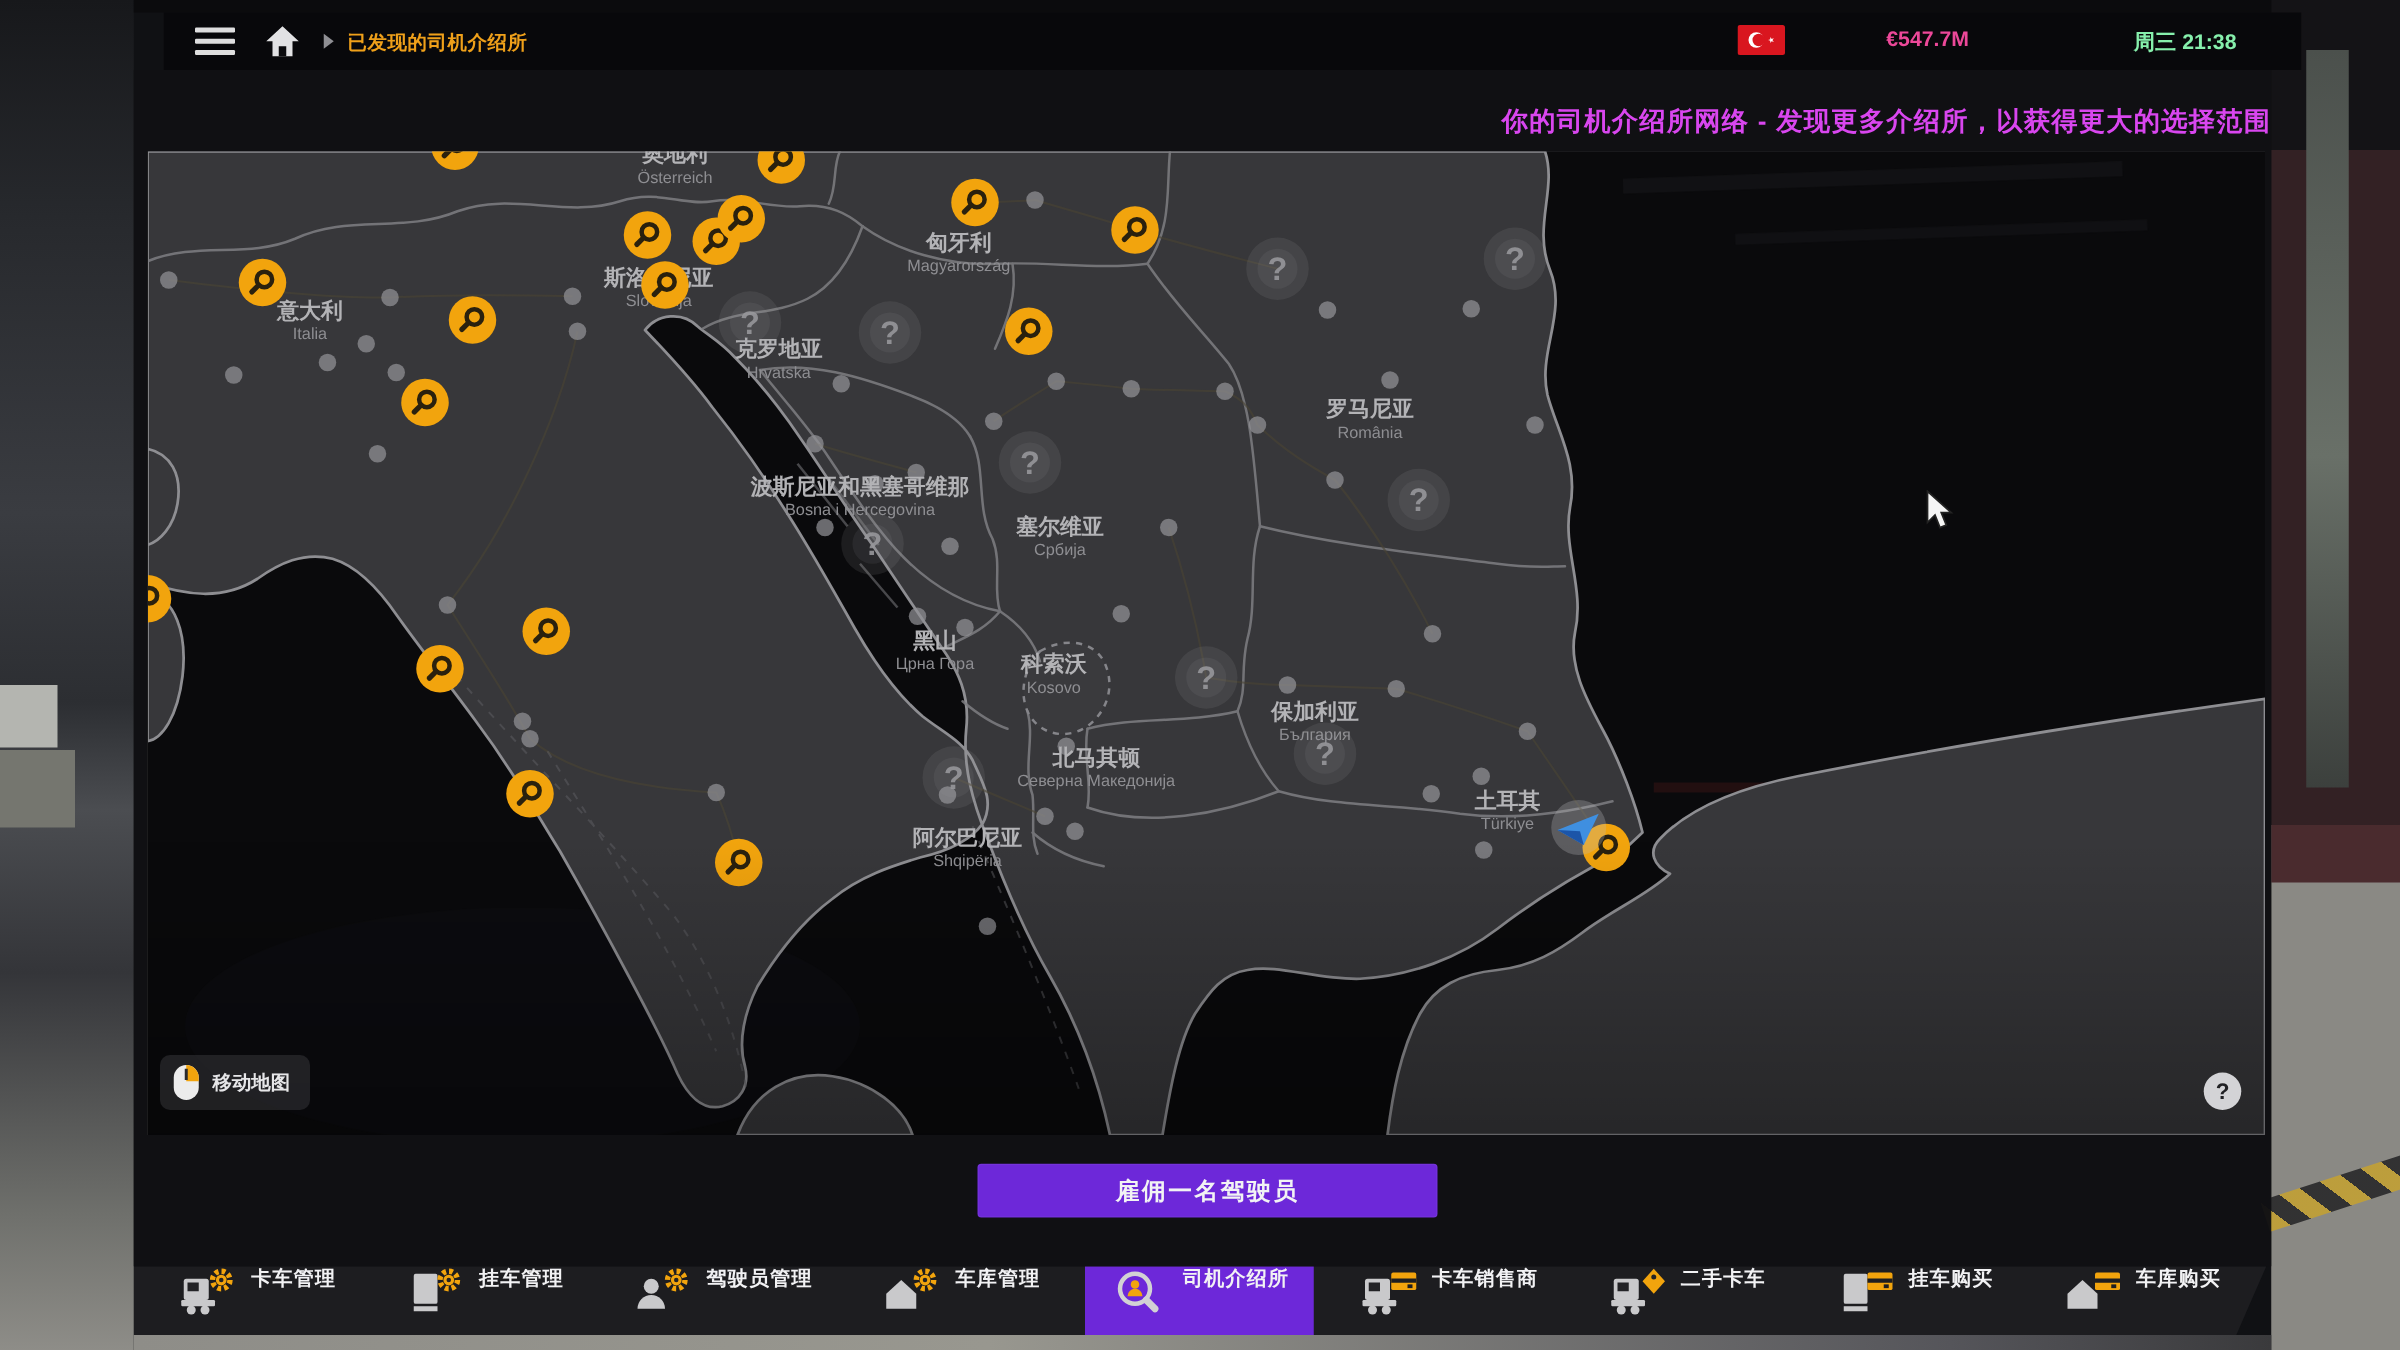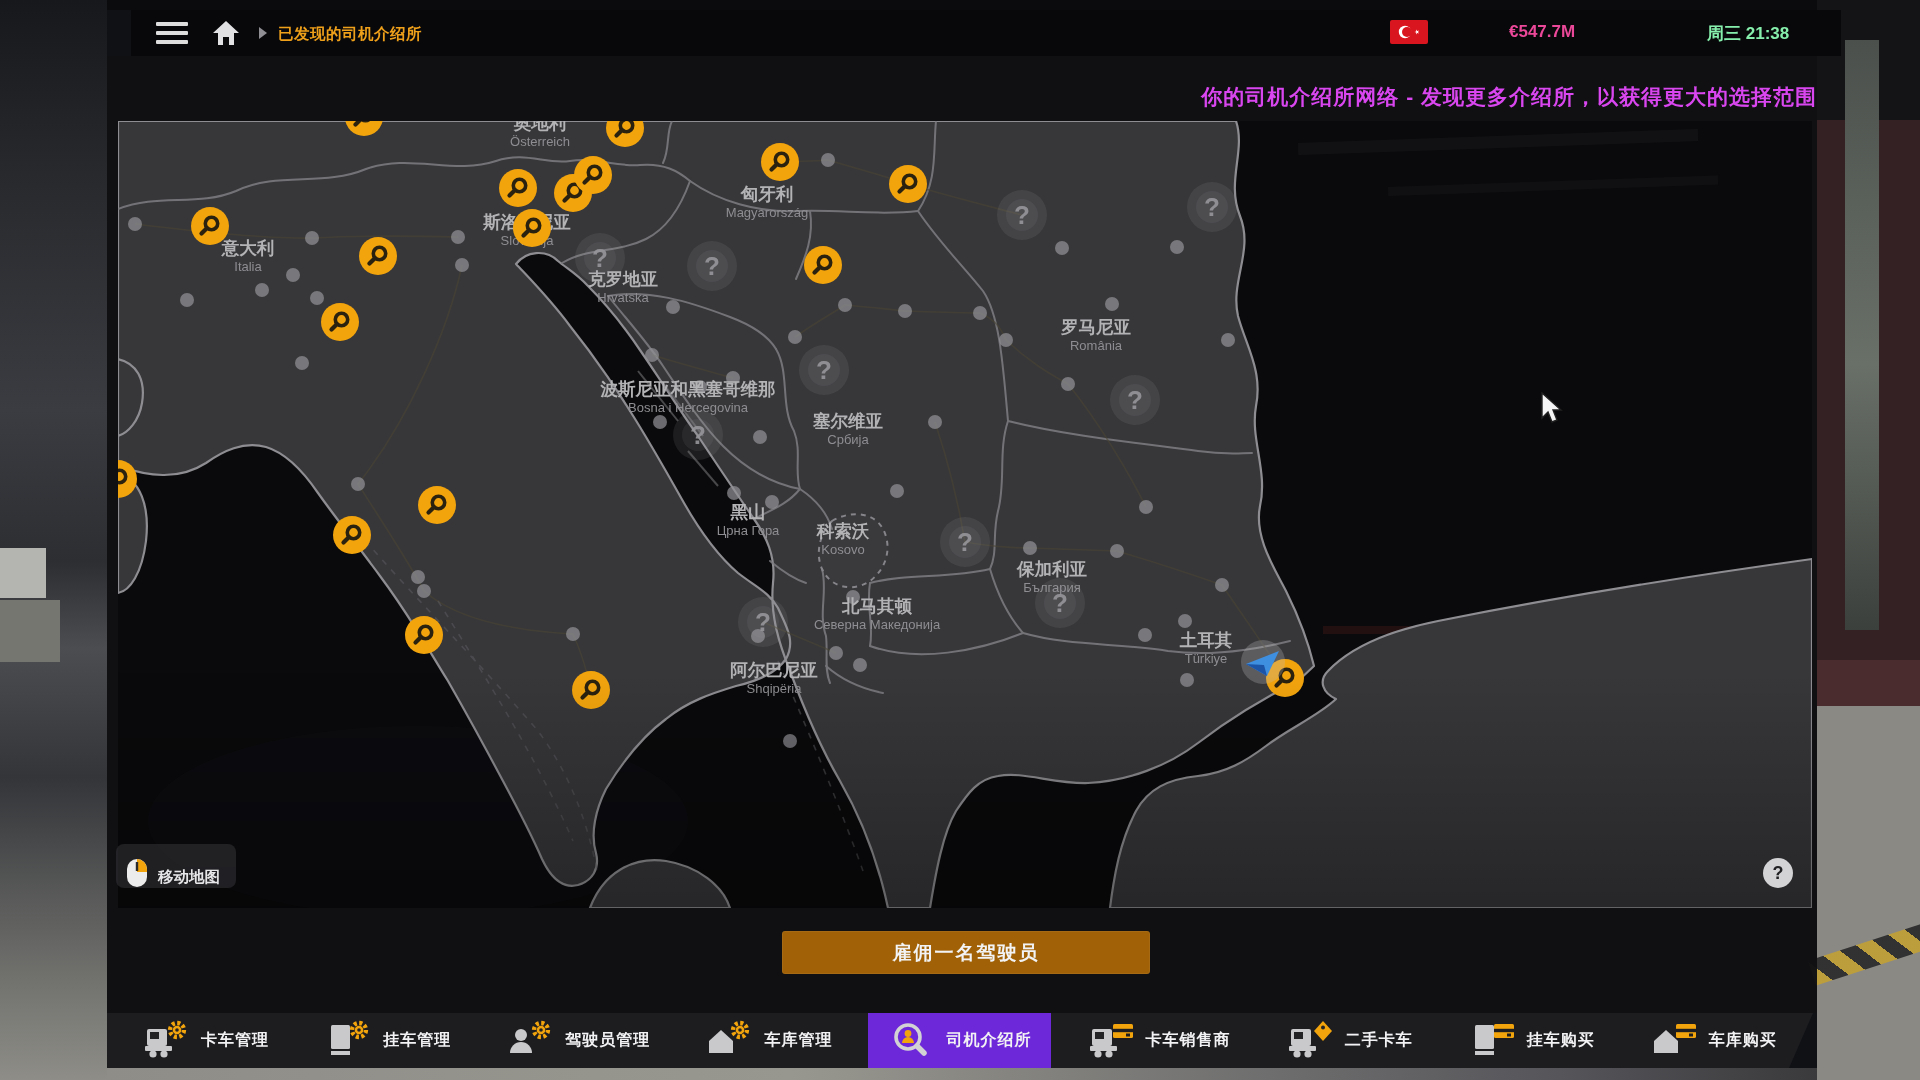--- a/index.html
+++ b/index.html
@@ -36,33 +36,33 @@
   #panel{left:107px;top:56px;width:1710px;height:957px;background:rgba(17,17,20,0.97);}
   #page-title{left:107px;top:83px;width:1710px;text-align:right;font-size:21px;font-weight:bold;color:#d946ef;letter-spacing:1px;}
   
   #map{left:118px;top:121px;width:1694px;height:787px;background:#2e2e30;overflow:hidden;}
   #map-svg text{font-family:"Liberation Sans",sans-serif;}
   .c-zh{font-size:17.5px;font-weight:bold;fill:#b3b3b6;}
   .c-local{font-size:13px;fill:#8e8e92;}
   #map-shade{left:118px;top:121px;width:1694px;height:787px;pointer-events:none;
     background:linear-gradient(180deg,rgba(0,0,0,0) 70%,rgba(0,0,0,0.30) 100%);}
   
-  #move-hint{left:116px;top:844px;height:44px;display:flex;align-items:flex-end;gap:10px;
+  #move-hint{left:128px;top:844px;height:44px;display:flex;align-items:center;gap:10px;
     background:rgba(62,62,67,0.45);border-radius:8px;padding:0 16px 0 10px;}
   #move-hint .lbl{font-size:15.5px;font-weight:bold;color:#e6e6e8;}
   #help-btn{left:1763px;top:858px;width:30px;height:30px;border-radius:50%;background:#d3d3d6;
     display:flex;align-items:center;justify-content:center;font-size:18px;font-weight:bold;color:#212124;cursor:pointer;}
-  #hire-btn{left:782px;top:931px;width:368px;height:43px;background:#a16207;border-radius:3px;
+  #hire-btn{left:782px;top:931px;width:368px;height:43px;background:#6d28d9;border-radius:3px;
     display:flex;align-items:center;justify-content:center;font-size:19px;font-weight:bold;color:#f2f3f4;
     letter-spacing:2px;cursor:pointer;box-shadow:0 0 0 1px rgba(255,255,255,0.05) inset;}
   
   #navbar{left:107px;top:1013px;width:1706px;height:55px;background:rgba(30,30,33,0.97);
     display:flex;justify-content:space-evenly;align-items:stretch;
     clip-path:polygon(0 0,1706px 0,1682px 55px,0 55px);}
-  .nav-item{display:flex;align-items:center;gap:10px;padding:0 20px;cursor:pointer;}
+  .nav-item{display:flex;align-items:flex-start;gap:10px;padding:0 20px;cursor:pointer;}
   .nav-item.selected{background:#6d28d9;}
   .nav-label{font-size:16px;font-weight:bold;color:#f2f2f4;letter-spacing:1px;white-space:nowrap;}
   .nav-icon{width:48px;height:44px;display:block;}
   
   #cursor{left:1540px;top:392px;pointer-events:none;z-index:50;}
 </style>
 </head>
 <body>
 
 <div id="scene-left" class="abs">

